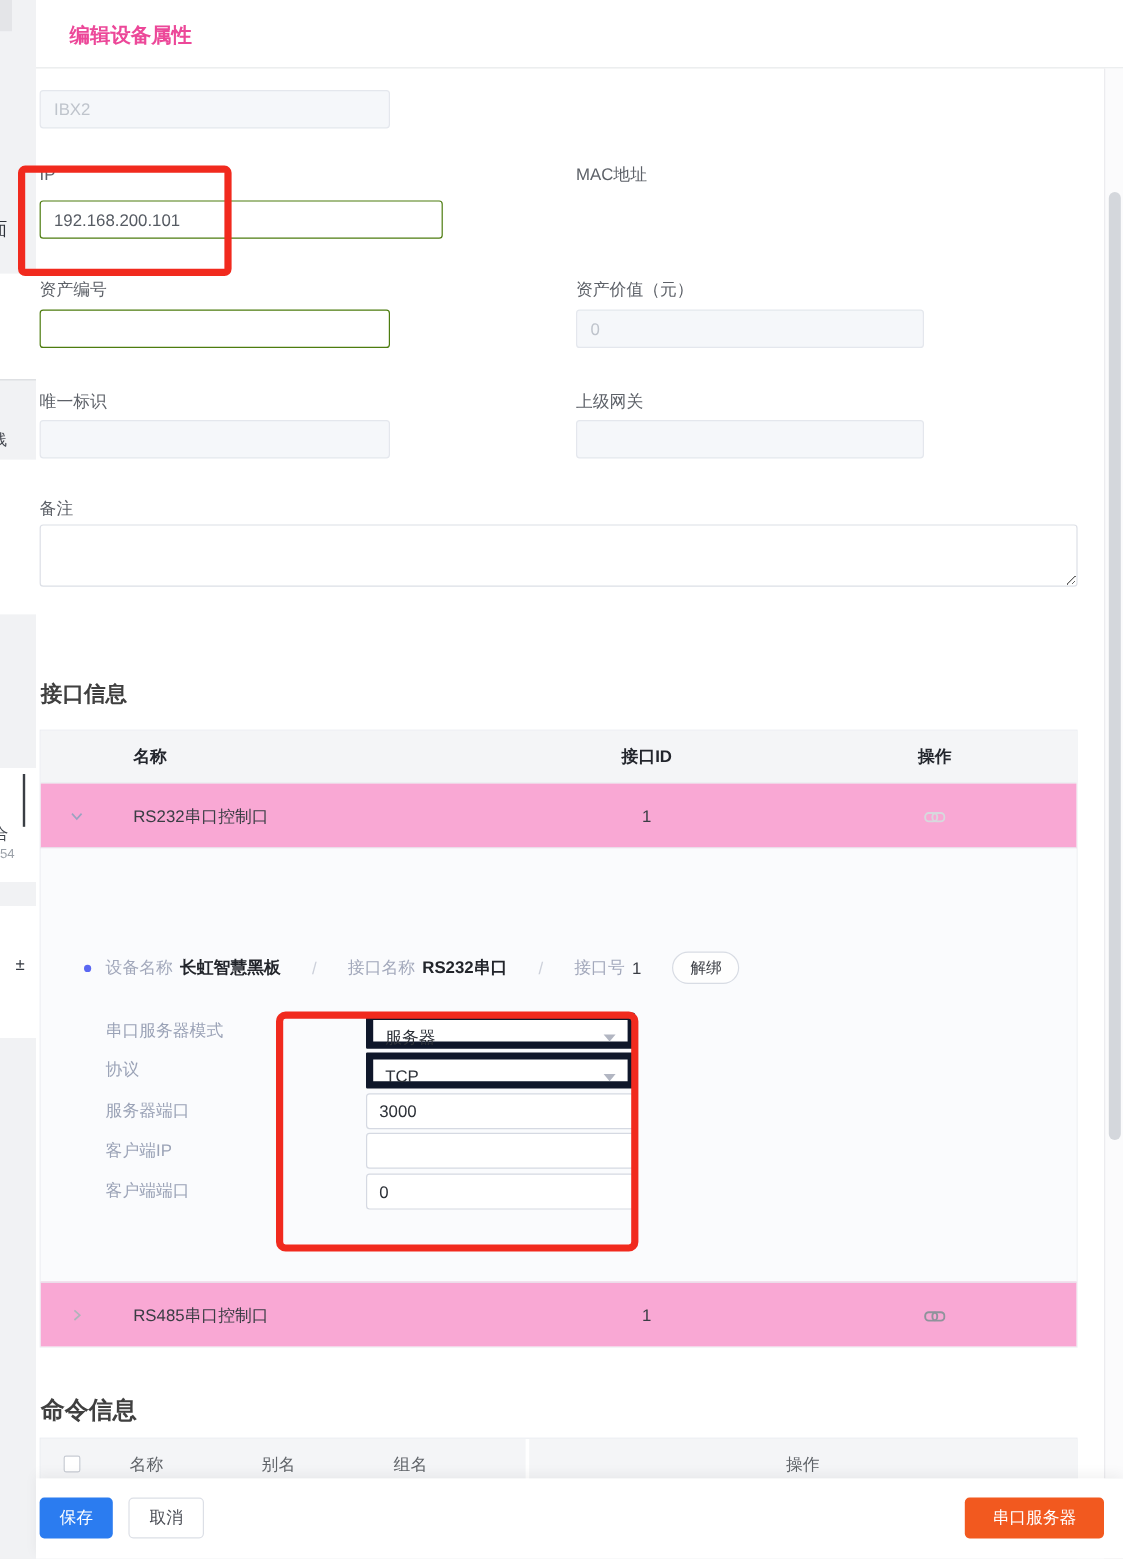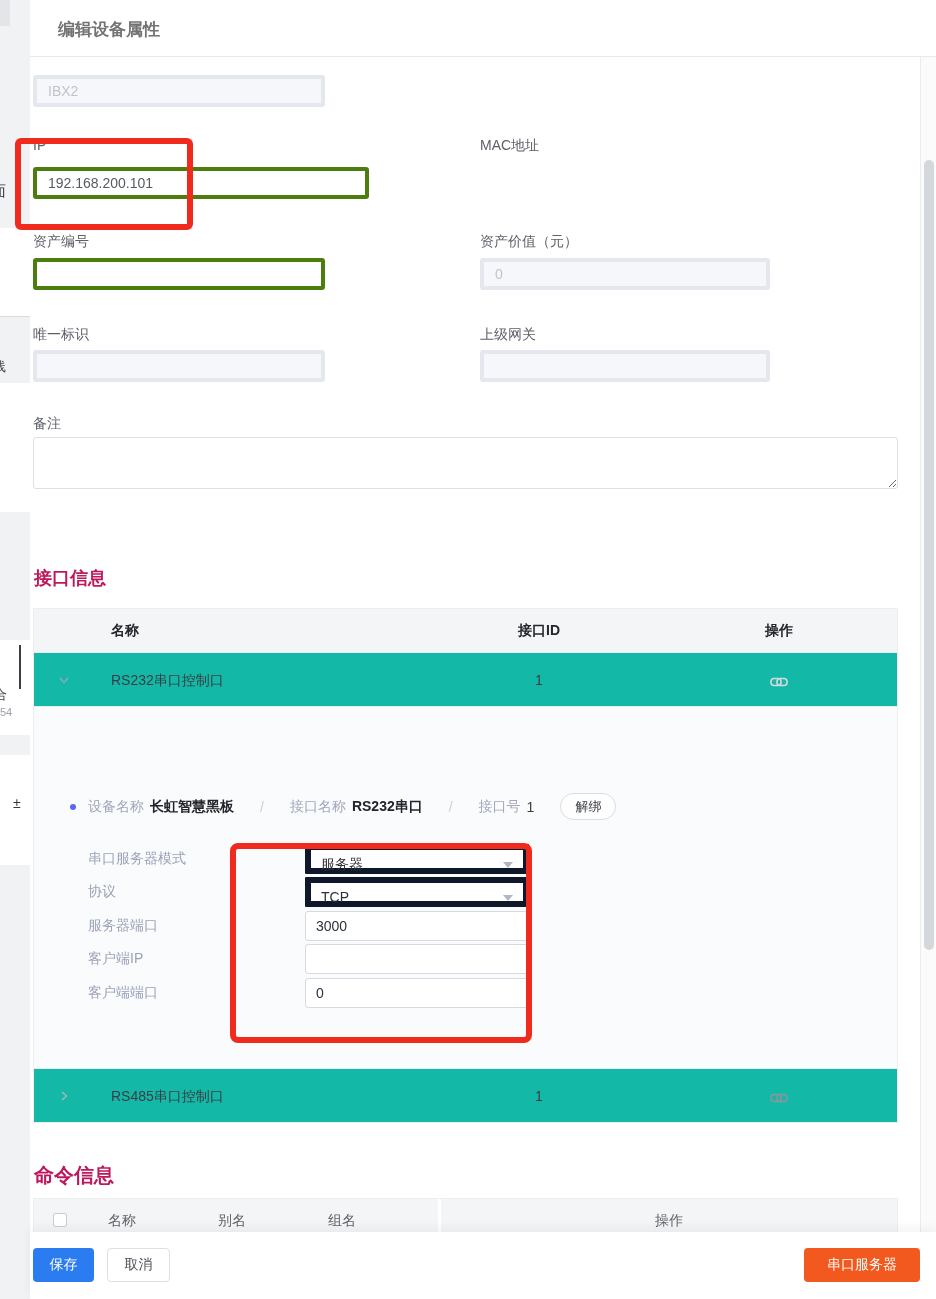--- a/index.html
+++ b/index.html
@@ -11,40 +11,40 @@
   .sliver { position:absolute; left:0; top:0; width:30px; height:1299px; background:#f1f2f4; overflow:hidden; z-index:1; }
   .sl-corner { position:absolute; left:0; top:0; width:10px; height:26px; background:#e4e5e8; }
   .sl-white { position:absolute; left:0; width:30px; background:#ffffff; }
   .sl-line { position:absolute; left:0; width:30px; height:1px; background:#d9dbde; }
   .frag { position:absolute; color:#33373f; white-space:nowrap; }
   .sl-vline { position:absolute; left:19px; top:645px; width:2px; height:44px; background:#3a3e44; }
 
   
   .modal-body { position:absolute; left:30px; top:57px; width:890px; height:1242px; background:#ffffff; z-index:2; }
   .modal-header { position:absolute; left:30px; top:0; width:906px; height:57px; background:#ffffff; border-bottom:1px solid #e8eaec; z-index:3; }
-  .modal-title { position:absolute; left:28px; top:18px; font-size:17px; font-weight:bold; color:#737373; }
+  .modal-title { position:absolute; left:28px; top:18px; font-size:17px; font-weight:bold; color:#ec4899; }
 
   
   .scrollbar-track { position:absolute; left:920px; top:57px; width:16px; height:1175px; background:#fbfbfc; border-left:1px solid #ececef; z-index:4; }
   .scrollbar-thumb { position:absolute; left:3px; top:103px; width:10px; height:790px; background:#d4d7dc; border-radius:5px; }
 
   
   .lbl { position:absolute; font-size:14px; color:#5d6168; z-index:5; }
-  .fld { position:absolute; height:32px; border:4px solid #4d7c0f; border-radius:3px; background:#fff; color:#565b63; font-size:14px; padding:0 11px; outline:none; z-index:5; font-family:inherit; }
+  .fld { position:absolute; height:32px; border:1px solid #4d7c0f; border-radius:3px; background:#fff; color:#565b63; font-size:14px; padding:0 11px; outline:none; z-index:5; font-family:inherit; }
   .fld.dis { background:#f5f7fa; border-color:#e4e7ed; color:#bfc4cc; }
   .remark { position:absolute; left:33px; top:437px; width:865px; height:52px; border:1px solid #dcdfe6; border-radius:3px; resize:both; font-family:inherit; font-size:14px; color:#565b63; padding:5px 10px; outline:none; z-index:5; }
 
-  .section-title { position:absolute; color:#be185d; font-weight:bold; z-index:5; }
+  .section-title { position:absolute; color:#404040; font-weight:bold; z-index:5; }
 
   
   .tbl { position:absolute; left:33px; width:865px; background:#fff; border:1px solid #eceef2; z-index:5; }
   .tbl-header { position:relative; height:44px; background:#f4f5f7; border-bottom:1px solid #e8ebef; }
   .th { position:absolute; top:13px; font-size:14px; font-weight:bold; color:#23262d; }
   .th-center { text-align:center; }
-  .trow { position:relative; height:54px; background:#14b8a6; }
+  .trow { position:relative; height:54px; background:#f9a8d4; }
   .trow .cell-name { position:absolute; left:77px; top:19px; font-size:14px; color:#3a3d44; }
   .trow .cell-id { position:absolute; left:455px; width:100px; top:19px; font-size:14px; color:#3a3d44; text-align:center; }
   .trow .cell-action { position:absolute; left:705px; width:80px; top:21px; text-align:center; }
   .chev { position:absolute; left:24px; top:21px; width:12px; height:12px; cursor:pointer; }
   .expanded { position:relative; height:361px; background:#fafbfd; }
   .row2-sep { border-top:1px solid #e8ebef; }
 
   .bind-row { position:absolute; left:36px; top:86px; display:flex; align-items:center; font-size:14px; white-space:nowrap; }
   .dot { width:6px; height:6px; border-radius:50%; background:#5a67f2; margin-right:12px; }
   .bind-label { color:#a2a8bb; margin-right:6px; }

